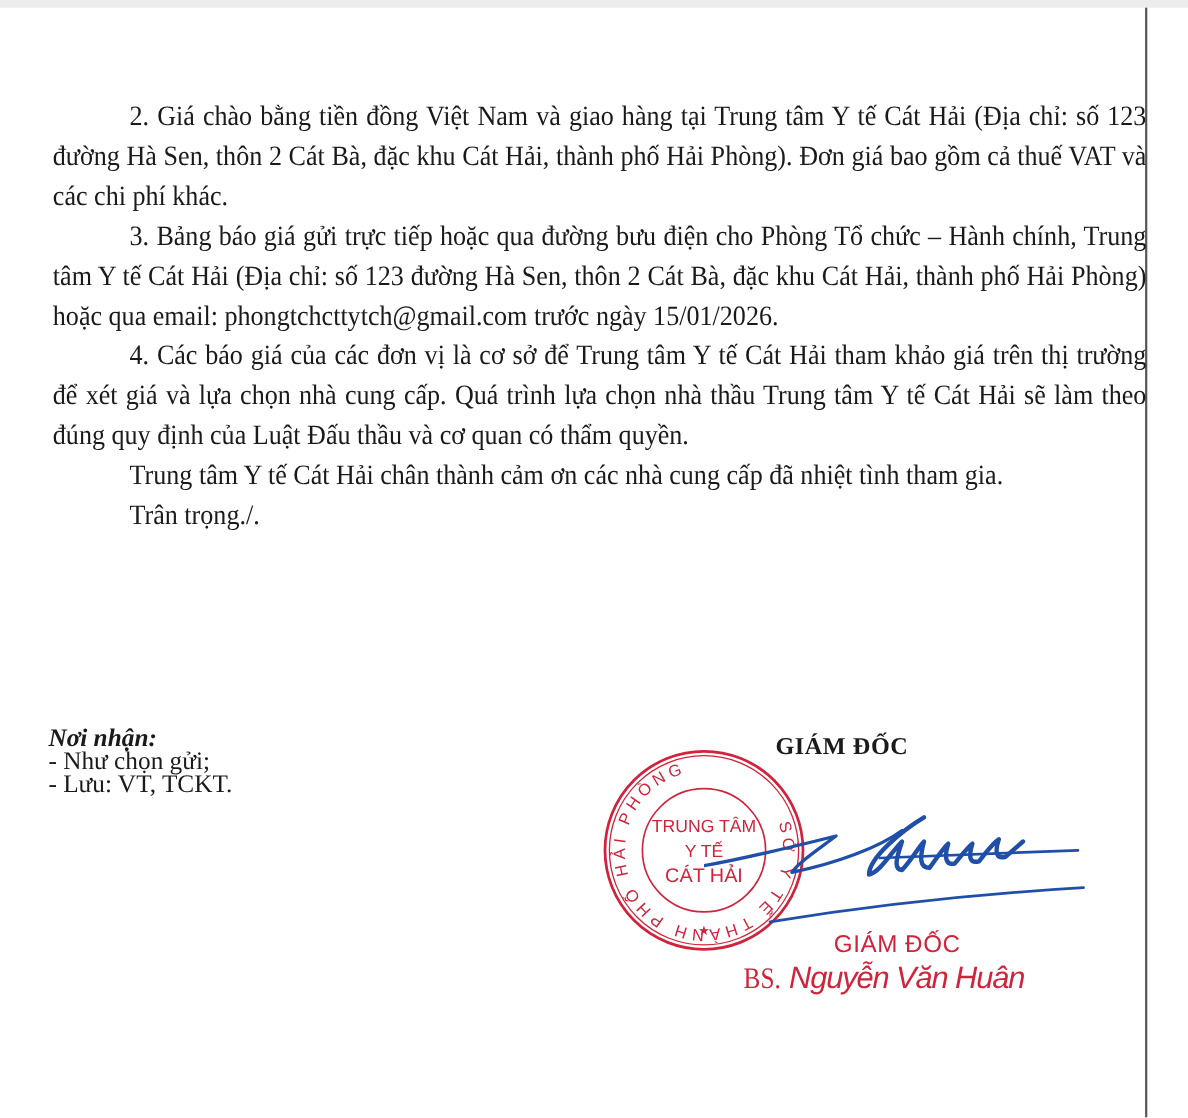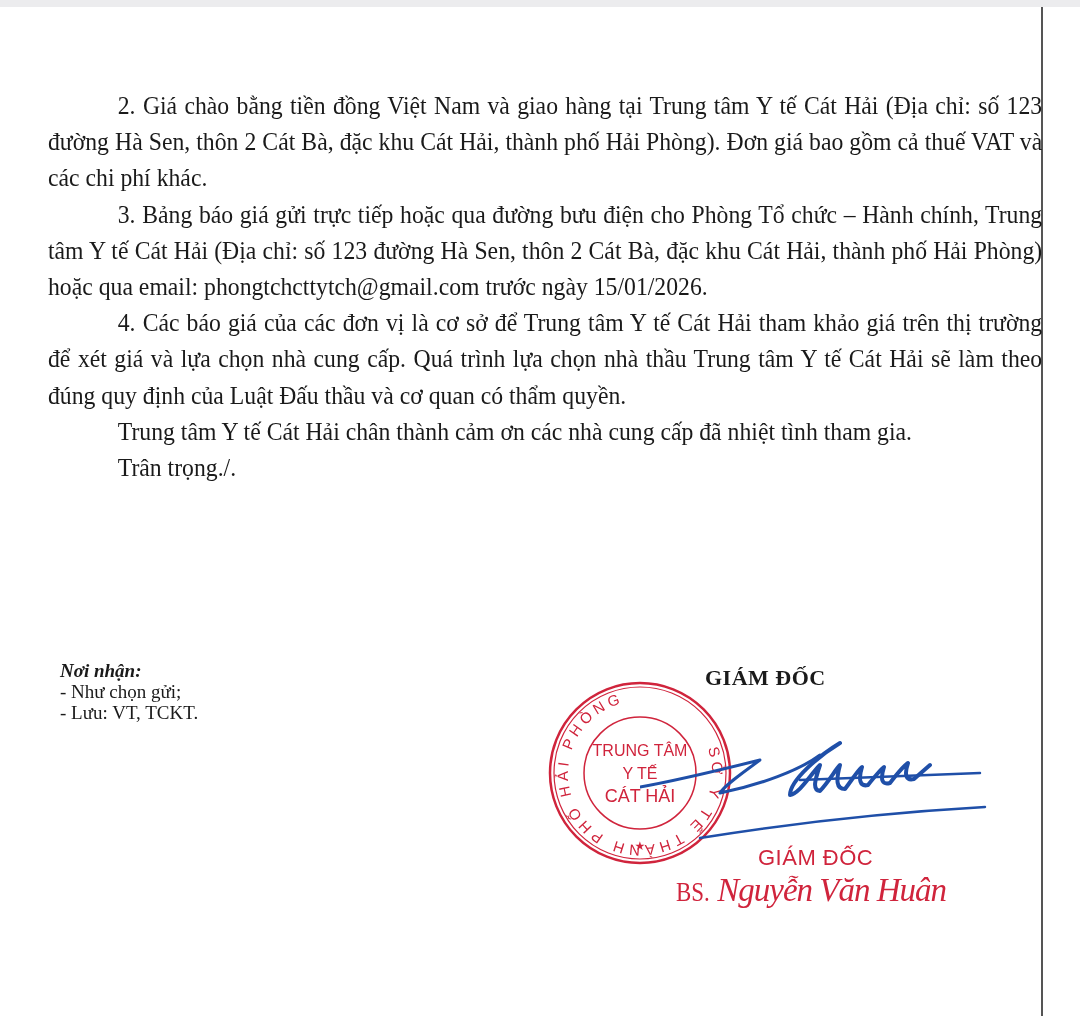--- a/index.html
+++ b/index.html
@@ -10,29 +10,29 @@
     color: #1a1a1a;
   }
   .topbar { position: absolute; left: 0; top: 0; width: 1080px; height: 7px; background: #ececee; }
   .edge-line { position: absolute; left: 1041px; top: 7px; width: 1.5px; height: 1009px; background: #555; }
   .body-text {
     position: absolute; left: 48px; top: 88px; width: 994px;
     font-size: 25.5px; line-height: 36.2px; text-align: justify;
     transform: scaleX(0.93); transform-origin: left top; width: 1069px;
   }
   .para { margin: 0; text-indent: 75px; text-align: justify; text-align-last: left; }
-  .recipients { position: absolute; left: 60px; top: 660px; font-size: 19px; line-height: 21px; }
+  .recipients { position: absolute; left: 44px; top: 660px; font-size: 23px; line-height: 21px; }
   .recipients .title { font-weight: bold; font-style: italic; }
   .sign-title { position: absolute; left: 705px; top: 665px; font-size: 22px; font-weight: bold; letter-spacing: 0.5px; }
   .stamp { position: absolute; left: 545px; top: 678px; width: 190px; height: 190px; }
   .signature { position: absolute; left: 640px; top: 725px; width: 350px; height: 115px; }
   .red-title { position: absolute; left: 758px; top: 845px; font-family: "Liberation Sans", sans-serif; font-size: 22px; color: #d0243c; letter-spacing: 0.5px; }
   .red-name { position: absolute; left: 676px; top: 872px; color: #d0243c; font-size: 30px; white-space: nowrap; }
   .red-name .prefix { font-family: "Liberation Serif", serif; font-size: 27px; transform: scaleX(0.85); display: inline-block; transform-origin: left; }
-  .red-name .cursive { font-family: Liberation Serif, serif; font-style: italic; font-size: 33px; letter-spacing: -1px; display: inline-block; margin-left: -6px; }
+  .red-name .cursive { font-family: Liberation Sans, sans-serif; font-style: italic; font-size: 28px; letter-spacing: -1px; display: inline-block; margin-left: -6px; }
 </style>
 </head>
 <body>
 
 <div class="topbar"></div>
 <div class="edge-line"></div>
 
 <div class="body-text">
   <p class="para">2. Giá chào bằng tiền đồng Việt Nam và giao hàng tại Trung tâm Y tế Cát Hải (Địa chỉ: số 123 đường Hà Sen, thôn 2 Cát Bà, đặc khu Cát Hải, thành phố Hải Phòng). Đơn giá bao gồm cả thuế VAT và các chi phí khác.</p>
   <p class="para">3. Bảng báo giá gửi trực tiếp hoặc qua đường bưu điện cho Phòng Tổ chức – Hành chính, Trung tâm Y tế Cát Hải (Địa chỉ: số 123 đường Hà Sen, thôn 2 Cát Bà, đặc khu Cát Hải, thành phố Hải Phòng) hoặc qua email: phongtchcttytch@gmail.com trước ngày 15/01/2026.</p>

